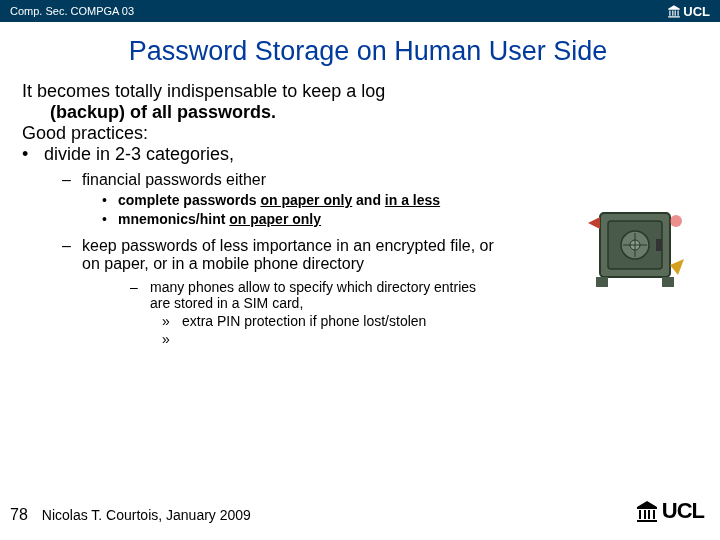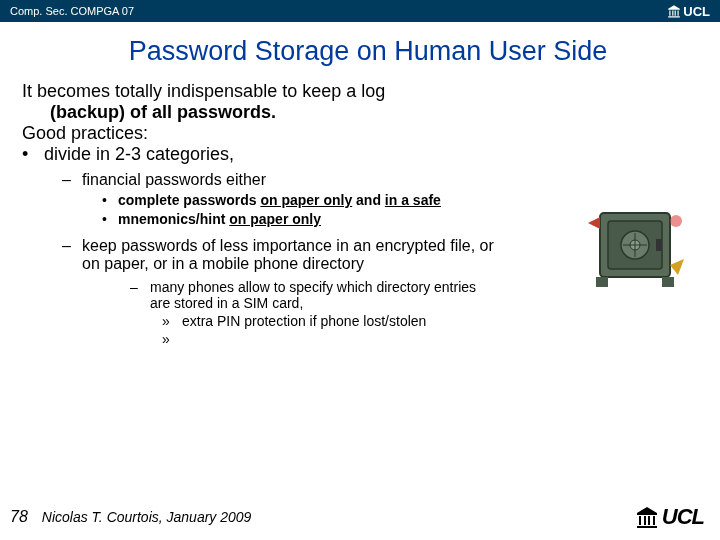--- a/index.html
+++ b/index.html
@@ -70,46 +70,45 @@
   .dash-text { max-width: 430px; }
   .safe-img {
     position: absolute;
     right: 34px;
     top: 205px;
     width: 100px;
     height: 88px;
   }
   .footer {
     position: absolute;
-    bottom: 10px;
+    bottom: 16px;
     left: 0;
     width: 100%;
     display: flex;
-    align-items: center;
+    align-items: flex-end;
     justify-content: space-between;
     padding: 0 16px 0 10px;
-    font-style: italic;
   }
   .pagenum { font-size: 16px; margin-right: 14px; }
   .author { font-size: 14px; color: #000000; }
   .footer-left { display: flex; align-items: baseline; }
   .ucl-big {
     display: flex;
     align-items: center;
     gap: 3px;
     color: #000;
   }
   .ucl-big .portico-big { width: 24px; height: 24px; }
   .ucl-big .ucl-text-big { font-weight: 900; font-size: 22px; letter-spacing: -1px; }
 </style>
 </head>
 <body>
 
 <div class="topbar">
-  <span>Comp. Sec. COMPGA 07</span>
+  <span>Comp. Sec. COMPGA 03</span>
   <div class="logo">
     <span class="portico-small">
       <svg viewBox="0 0 24 24" width="14" height="14">
           <path fill="#fff" d="M12 2 L22 8 L22 10 L2 10 L2 8 Z M4 11 H6 V20 H4 Z M9 11 H11 V20 H9 Z M13 11 H15 V20 H13 Z M18 11 H20 V20 H18 Z M2 21 H22 V23 H2 Z"></path>
         </svg>
     </span>
     <span class="ucl-text-small">UCL</span>
   </div>
 </div>
 
@@ -129,21 +128,21 @@
   </div>
 
   <div class="dash-row">
     <span class="b">–</span>
     <span>financial passwords either</span>
   </div>
 
   <div class="dot-row">
     <span class="b">•</span>
     <span class="bold">
-      <span>complete passwords </span><span class="under">on paper only</span><span> and </span><span class="under">in a safe</span>
+      <span>complete passwords </span><span class="under">on paper only</span><span> and </span><span class="under">in a less</span>
     </span>
   </div>
 
   <div class="dot-row">
     <span class="b">•</span>
     <span class="bold">
       <span>mnemonics/hint </span><span class="under">on paper only</span>
     </span>
   </div>
 

